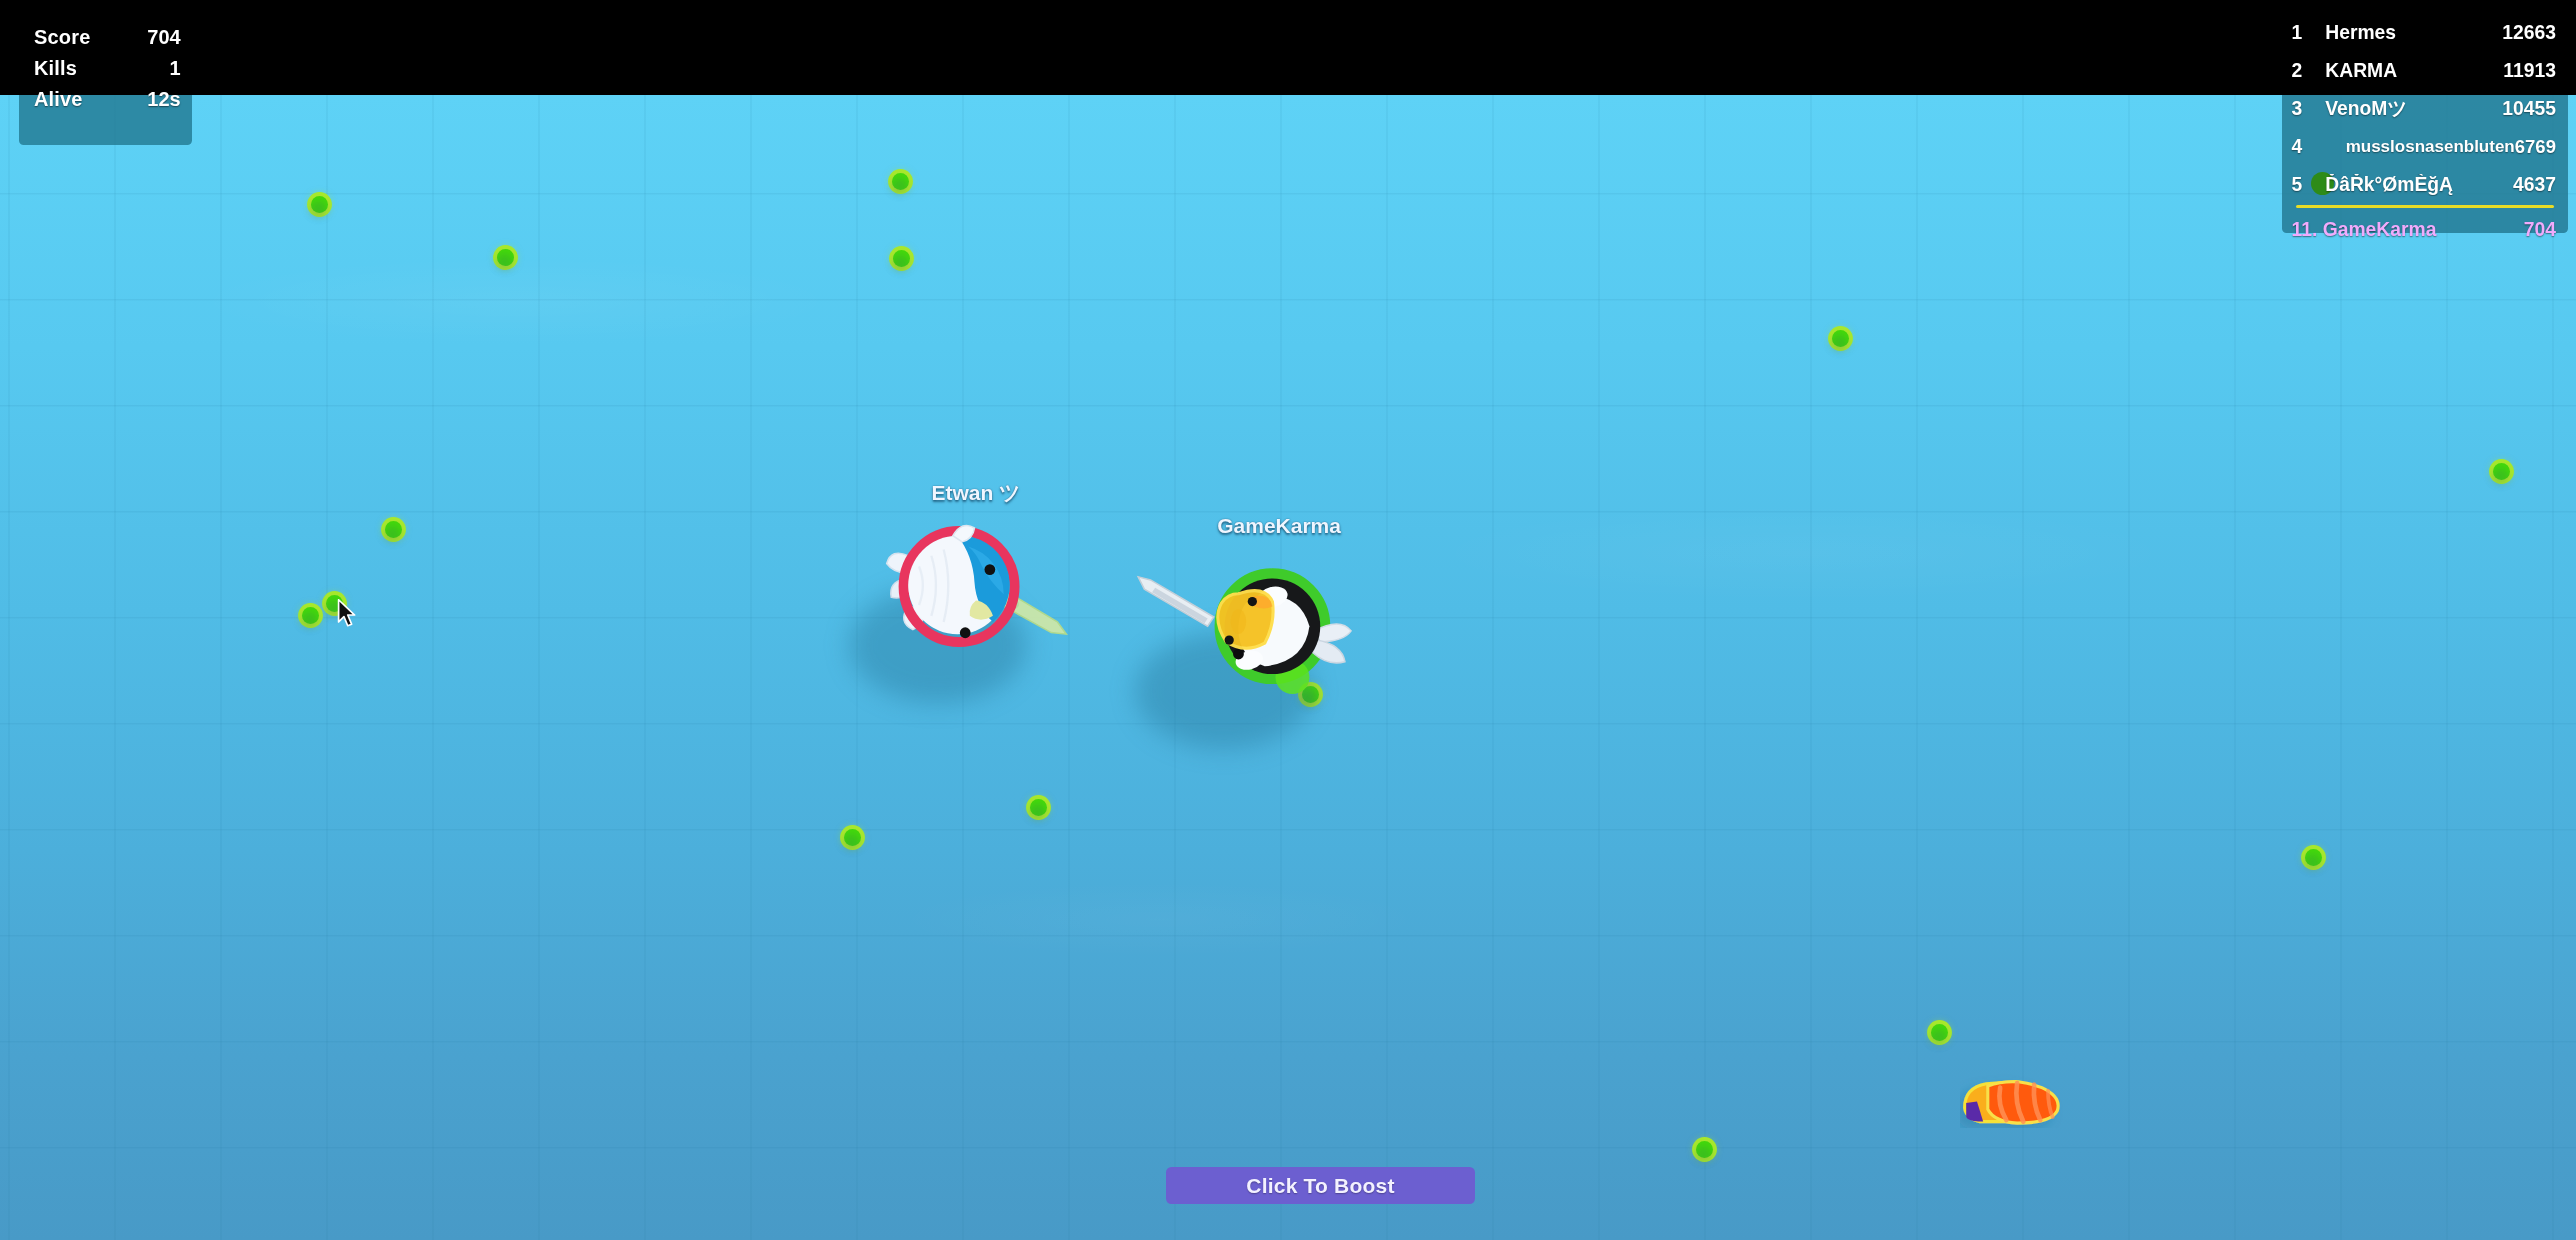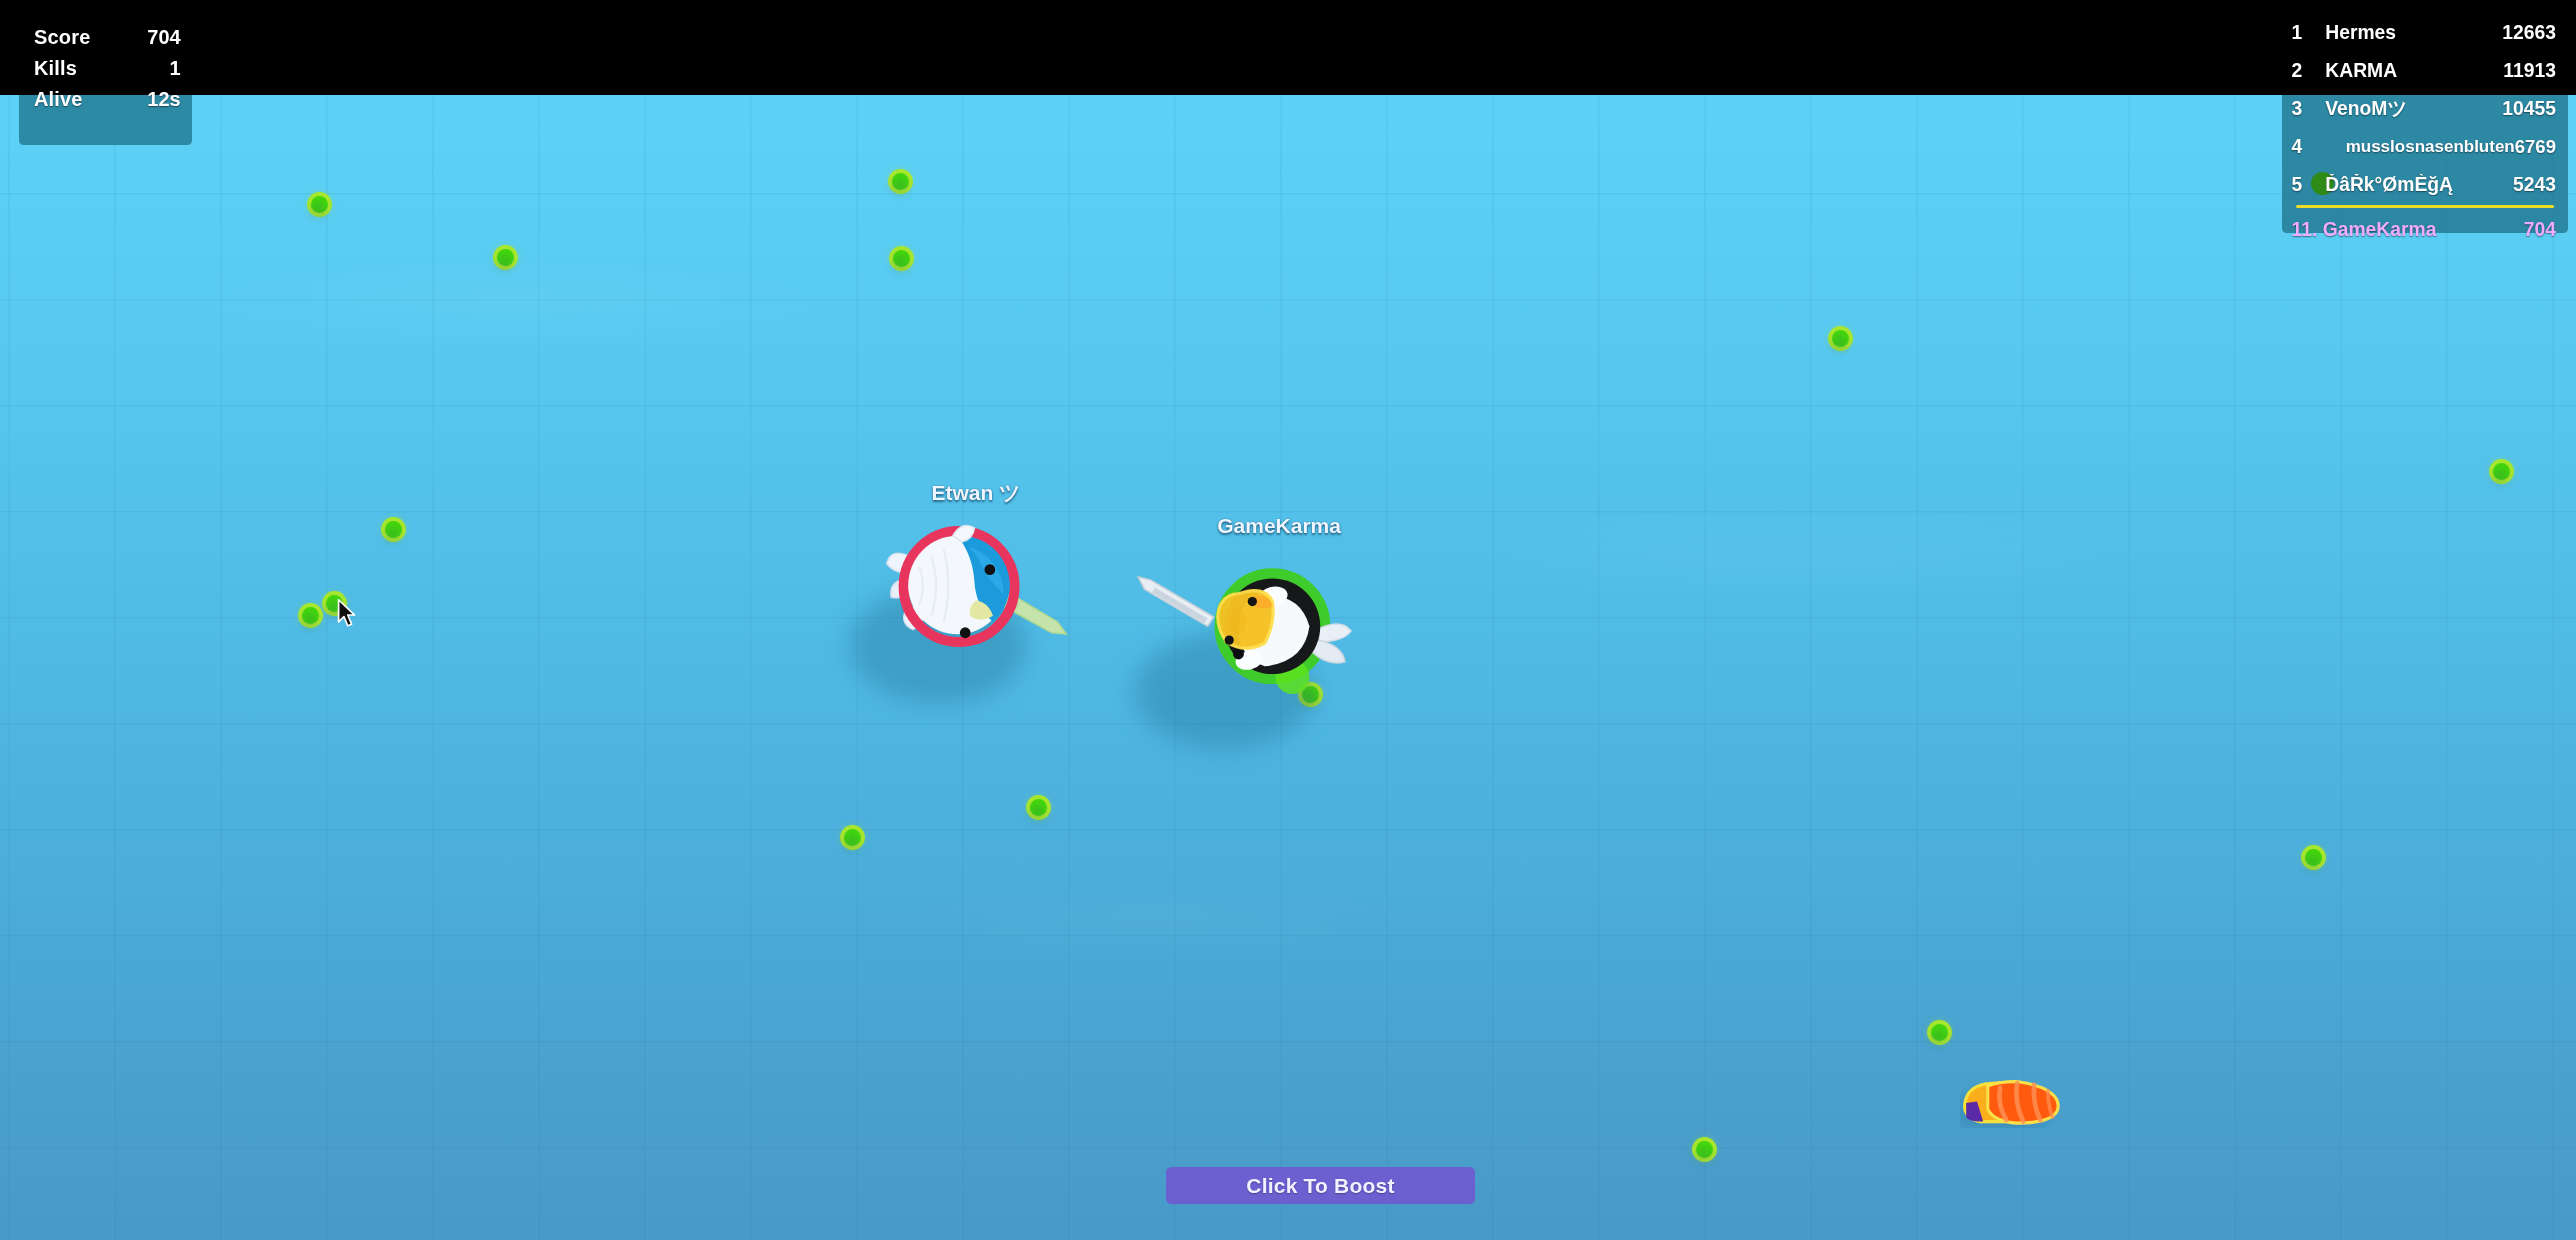--- a/index.html
+++ b/index.html
@@ -385,21 +385,21 @@
       <span class="lb-score">10455</span>
     </div>
     <div class="lb-row small">
       <span class="lb-rank">4</span>
       <span class="lb-name">musslosnasenbluten</span>
       <span class="lb-score">6769</span>
     </div>
     <div class="lb-row">
       <span class="lb-rank">5</span>
       <span class="lb-name">ĎâŘk°ØmÈğĄ</span>
-      <span class="lb-score">5243</span>
+      <span class="lb-score">4637</span>
     </div>
     <div class="lb-sep"></div>
     <div class="lb-row you">
       <span class="lb-rank">11.</span>
       <span class="lb-name">GameKarma</span>
       <span class="lb-score">704</span>
     </div>
   </div>
 
   <button id="boost">Click To Boost</button>

